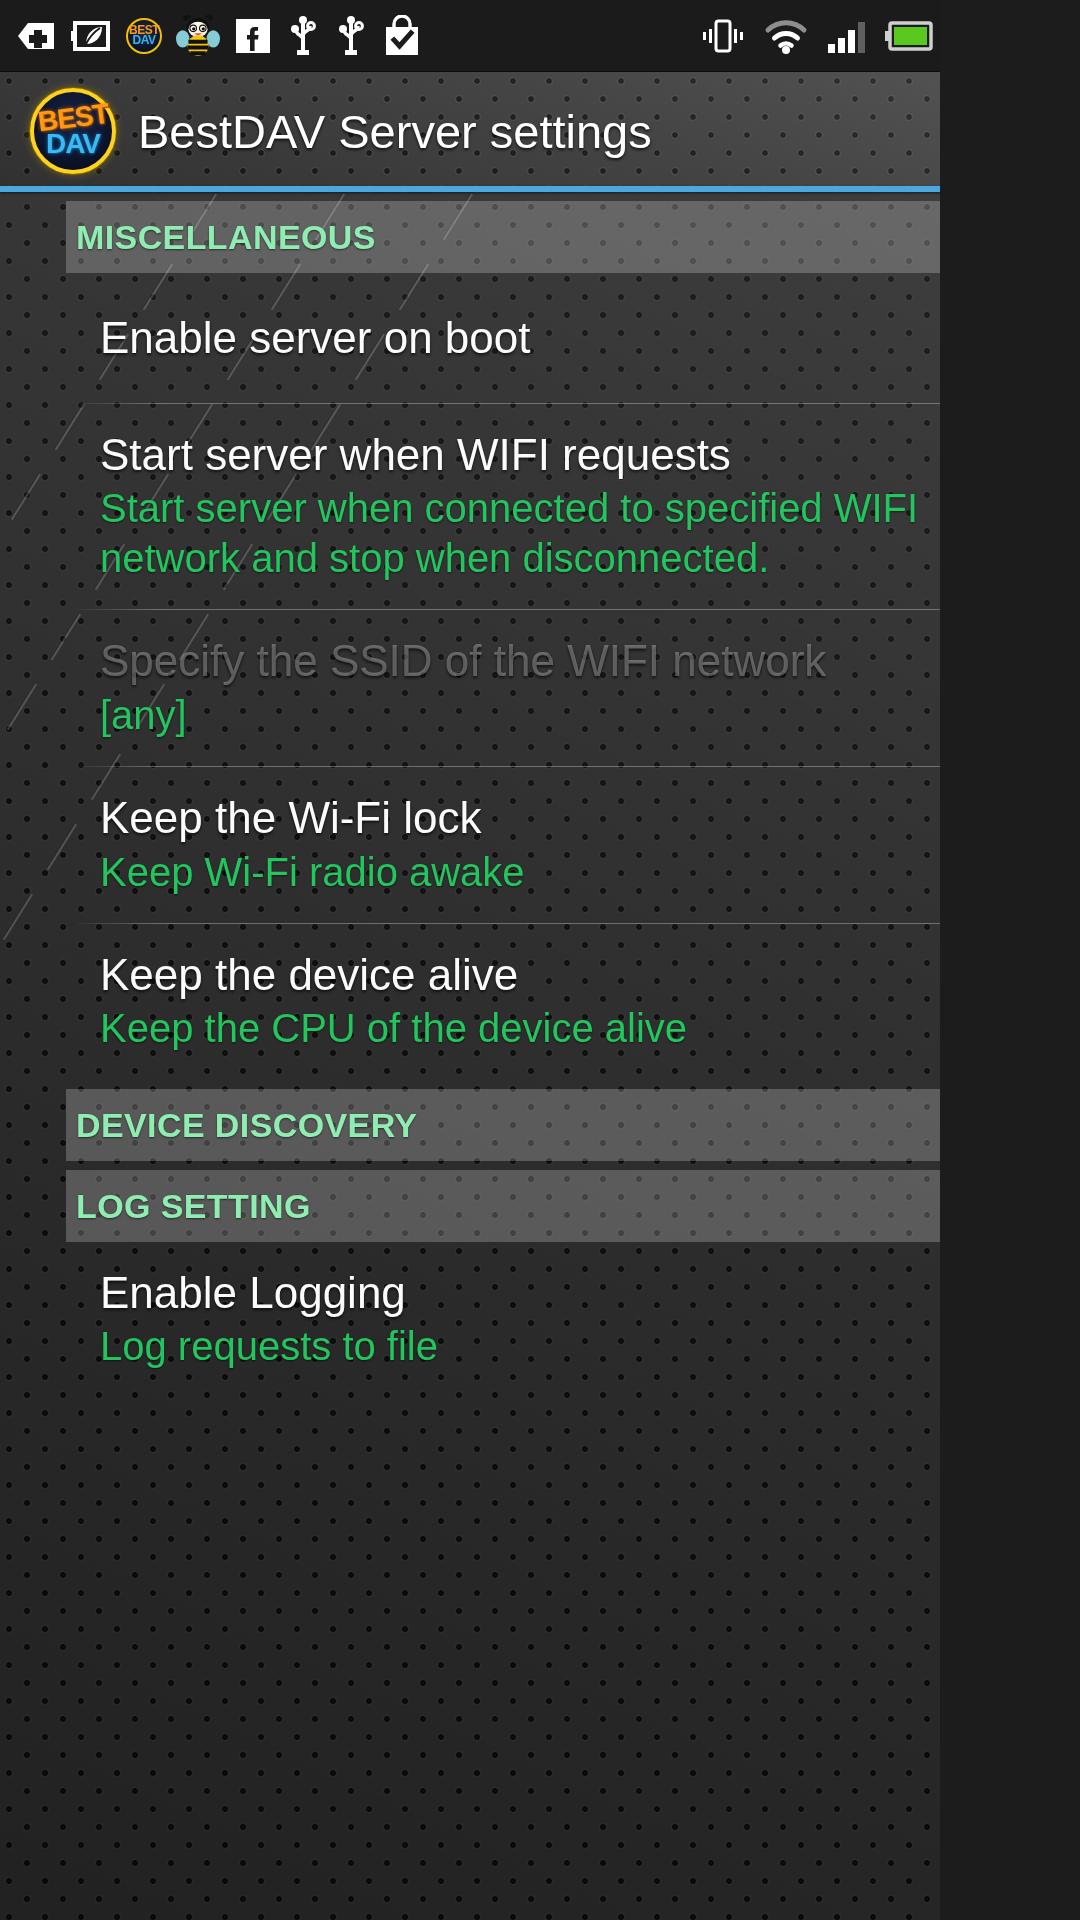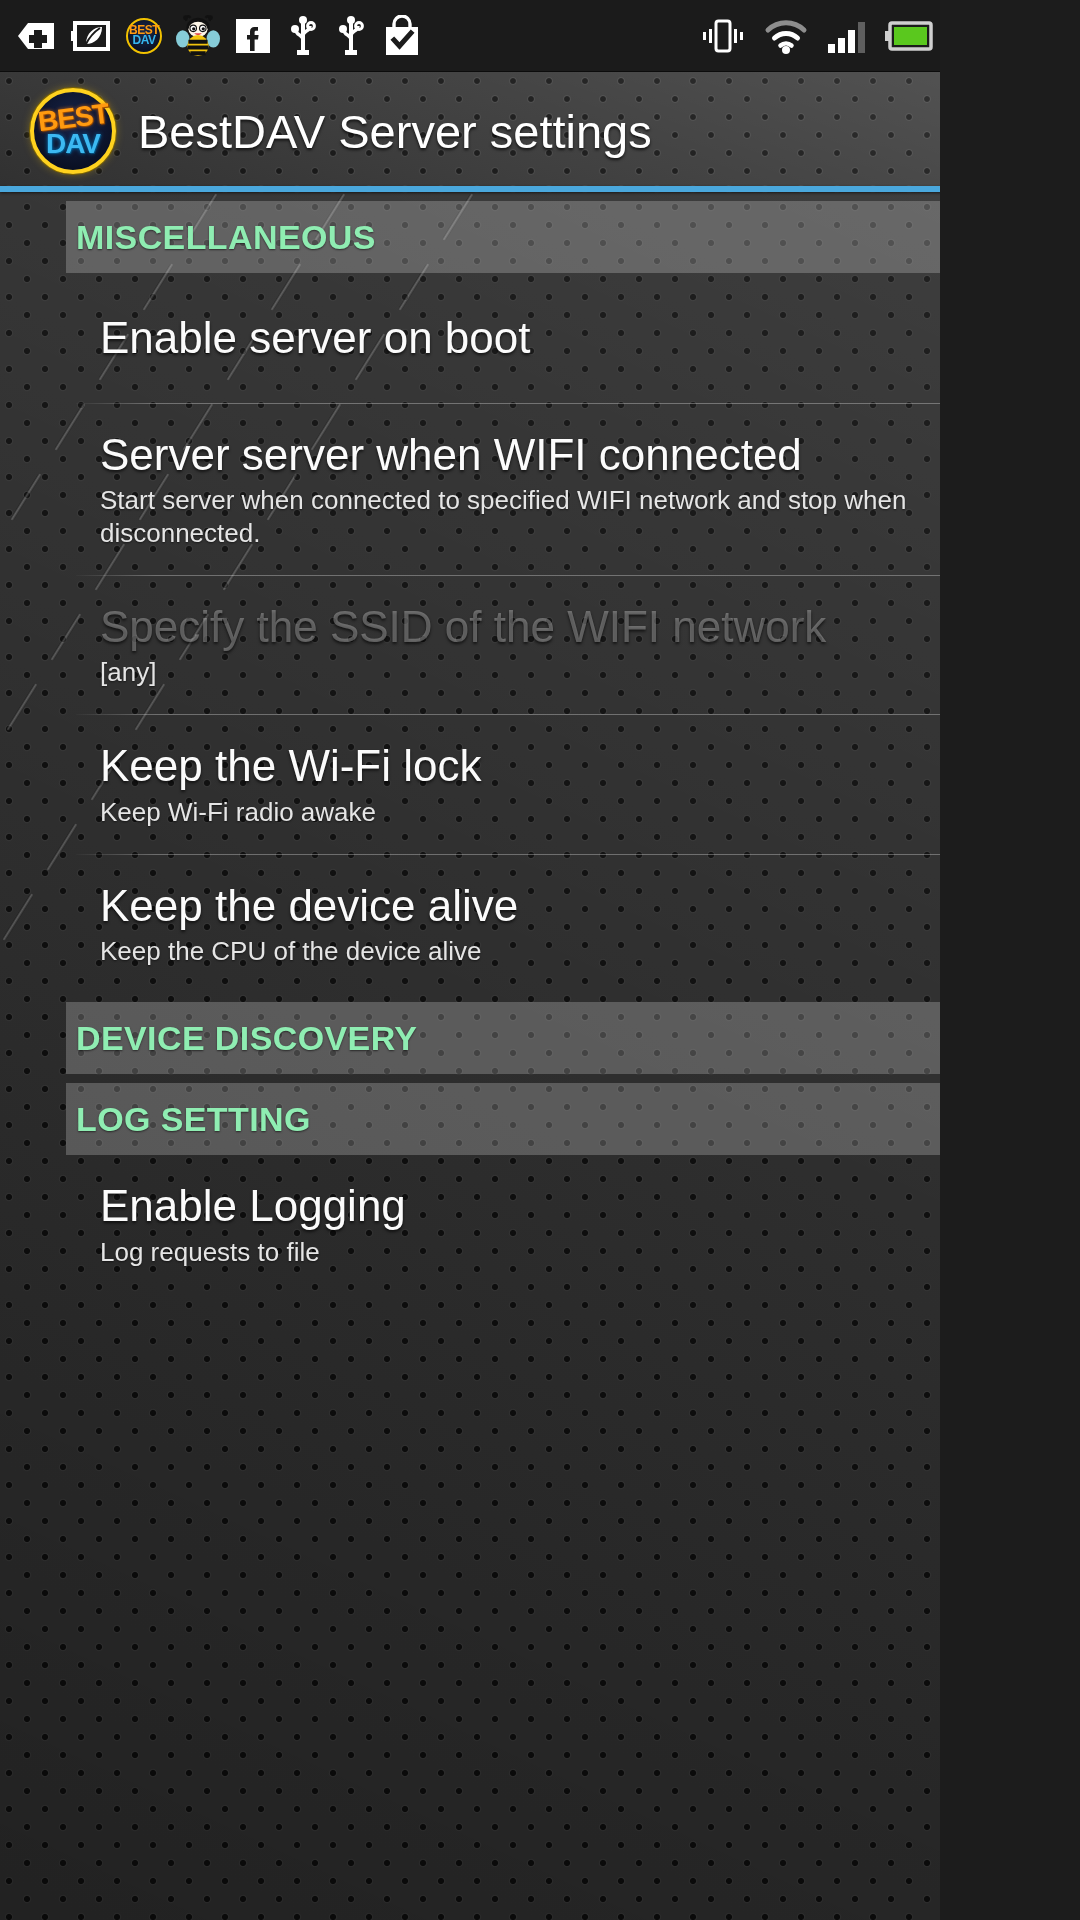--- a/index.html
+++ b/index.html
@@ -162,21 +162,21 @@
     display:flex; align-items:center;
     padding:0 0 0 72px;
     min-height:86px;
   }
   .row-texts { flex:1; padding-right:18px; }
   .row-title {
     color:#fbfbfb; font-size:44px; font-weight:normal; line-height:1.12;
     text-shadow:0 2px 3px rgba(0,0,0,.65);
   }
   .row-sub {
-    color:#e5e5e5; font-size:26px; line-height:1.24; margin-top:5px;
+    color:#22c55e; font-size:40px; line-height:1.24; margin-top:5px;
     text-shadow:0 1px 2px rgba(0,0,0,.55);
   }
   .row-title.dim  { color:rgba(255,255,255,.30); }
   .row-title.fade {
     -webkit-mask-image:linear-gradient(to right, #000 0 88%, rgba(0,0,0,.15) 97%, rgba(0,0,0,0) 100%);
             mask-image:linear-gradient(to right, #000 0 88%, rgba(0,0,0,.15) 97%, rgba(0,0,0,0) 100%);
   }
 
   .divider {
     height:1px;
@@ -399,21 +399,21 @@
           <div class="checkbox on">
             <svg class="tick" viewBox="0 0 44 44">
               <path d="M6 22 L17 34 L38 8" stroke="#ffffff" stroke-width="8" fill="none" stroke-linecap="square" stroke-linejoin="miter"></path>
             </svg>
           </div>
         </div>
       </div>
       <div class="divider"></div>
       <div class="row" style="padding-top:26px;padding-bottom:26px;">
         <div class="row-texts">
-          <div class="row-title fade">Server server when WIFI connected</div>
+          <div class="row-title fade">Start server when WIFI requests</div>
           <div class="row-sub">Start server when connected to specified WIFI network and stop when disconnected.</div>
         </div>
         <div class="cb-wrap">
           <div class="checkbox off"></div>
         </div>
       </div>
       <div class="divider"></div>
       <div class="row" style="padding-top:26px;padding-bottom:26px;">
         <div class="row-texts">
           <div class="row-title dim">Specify the SSID of the WIFI network</div>

